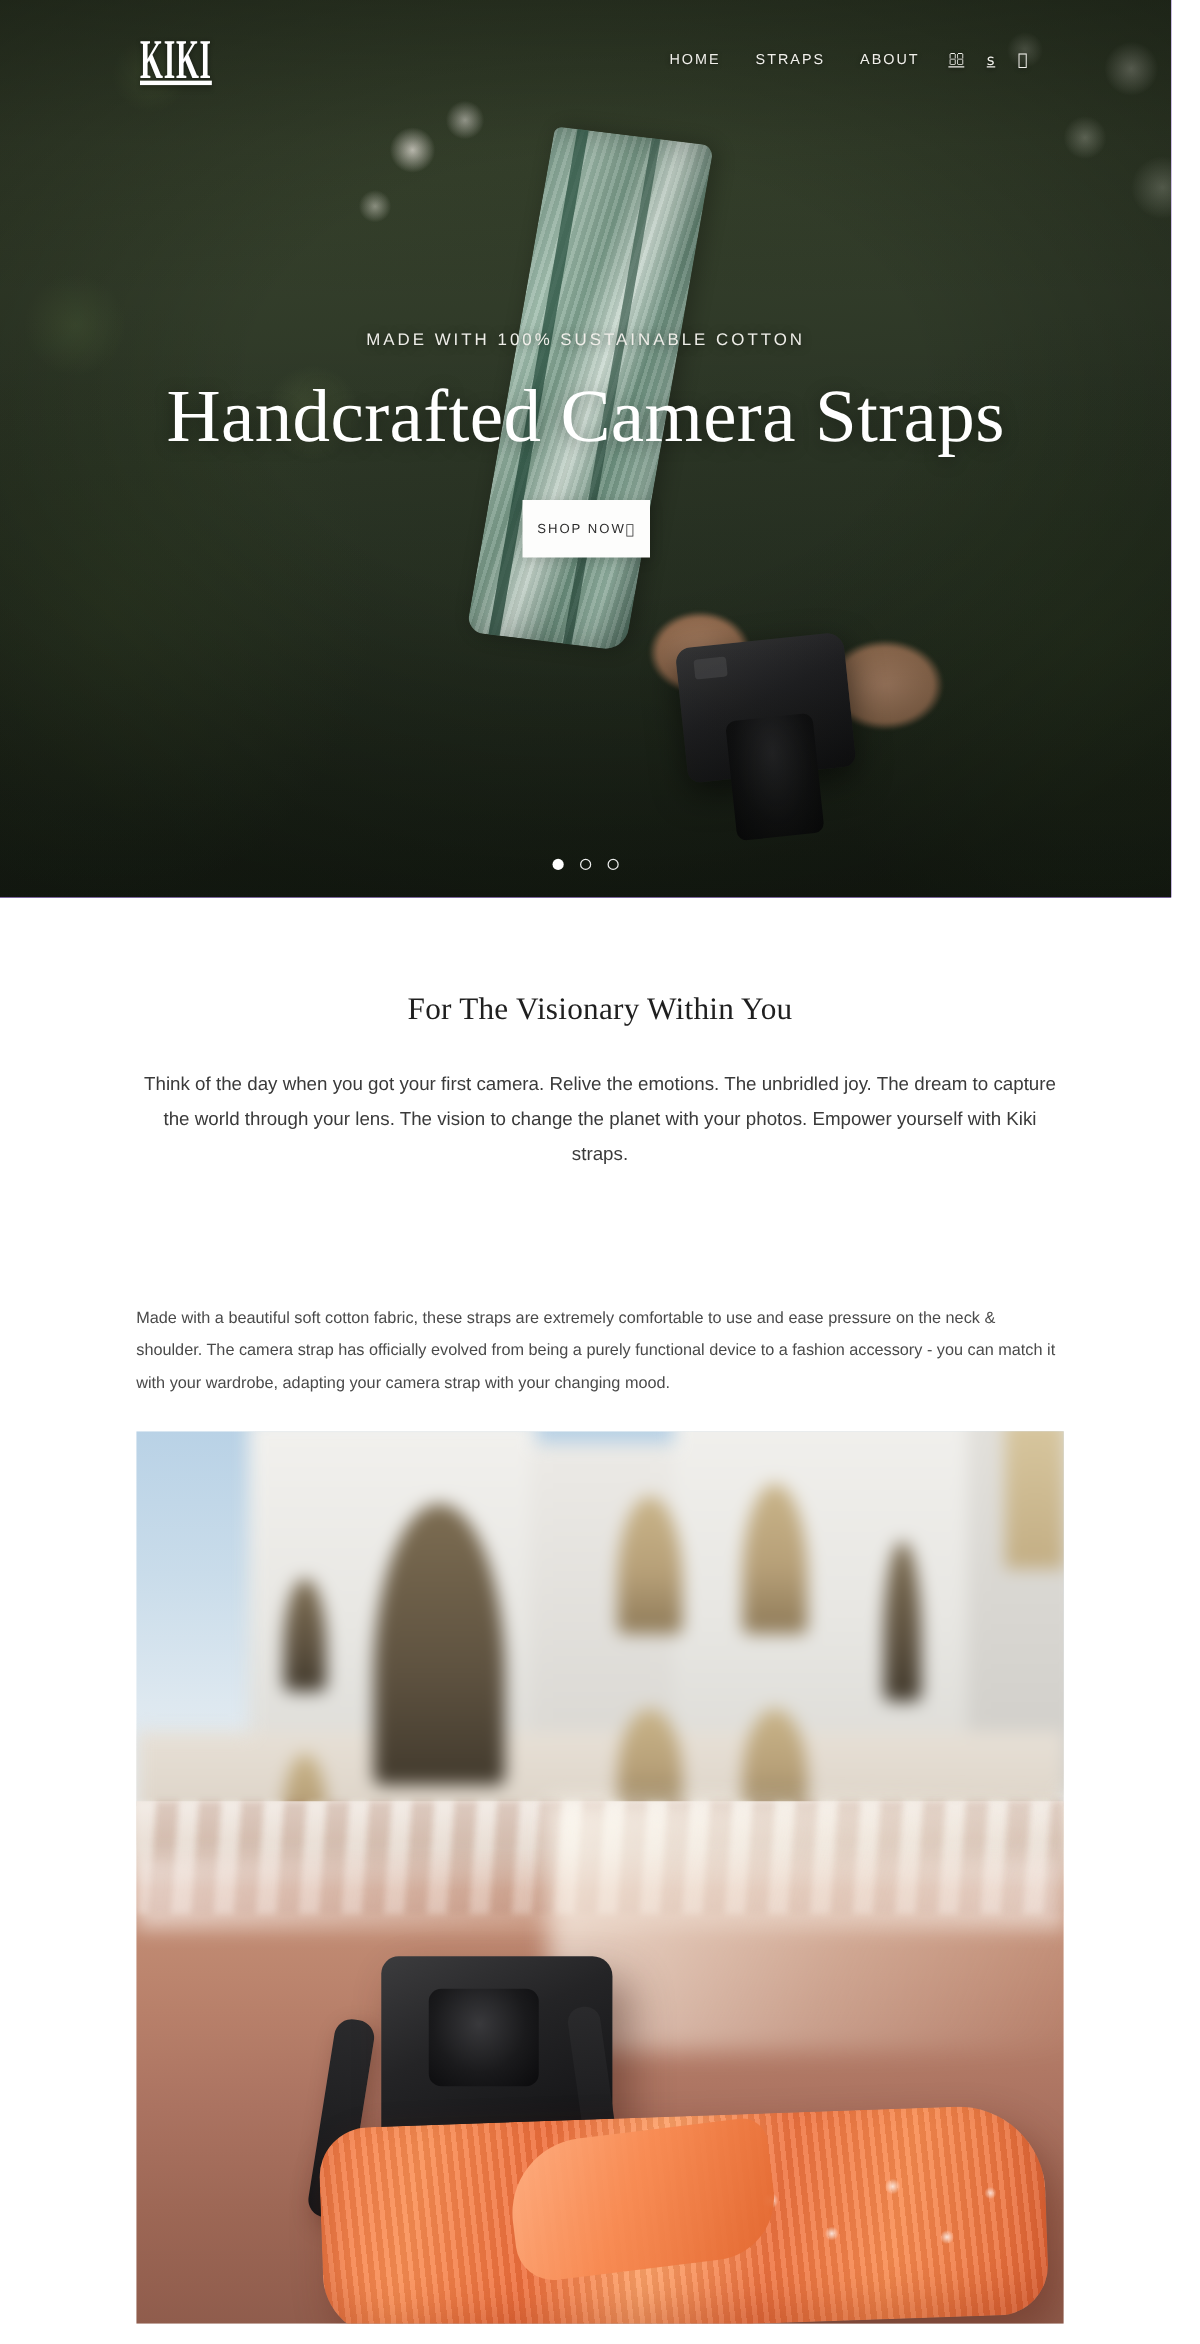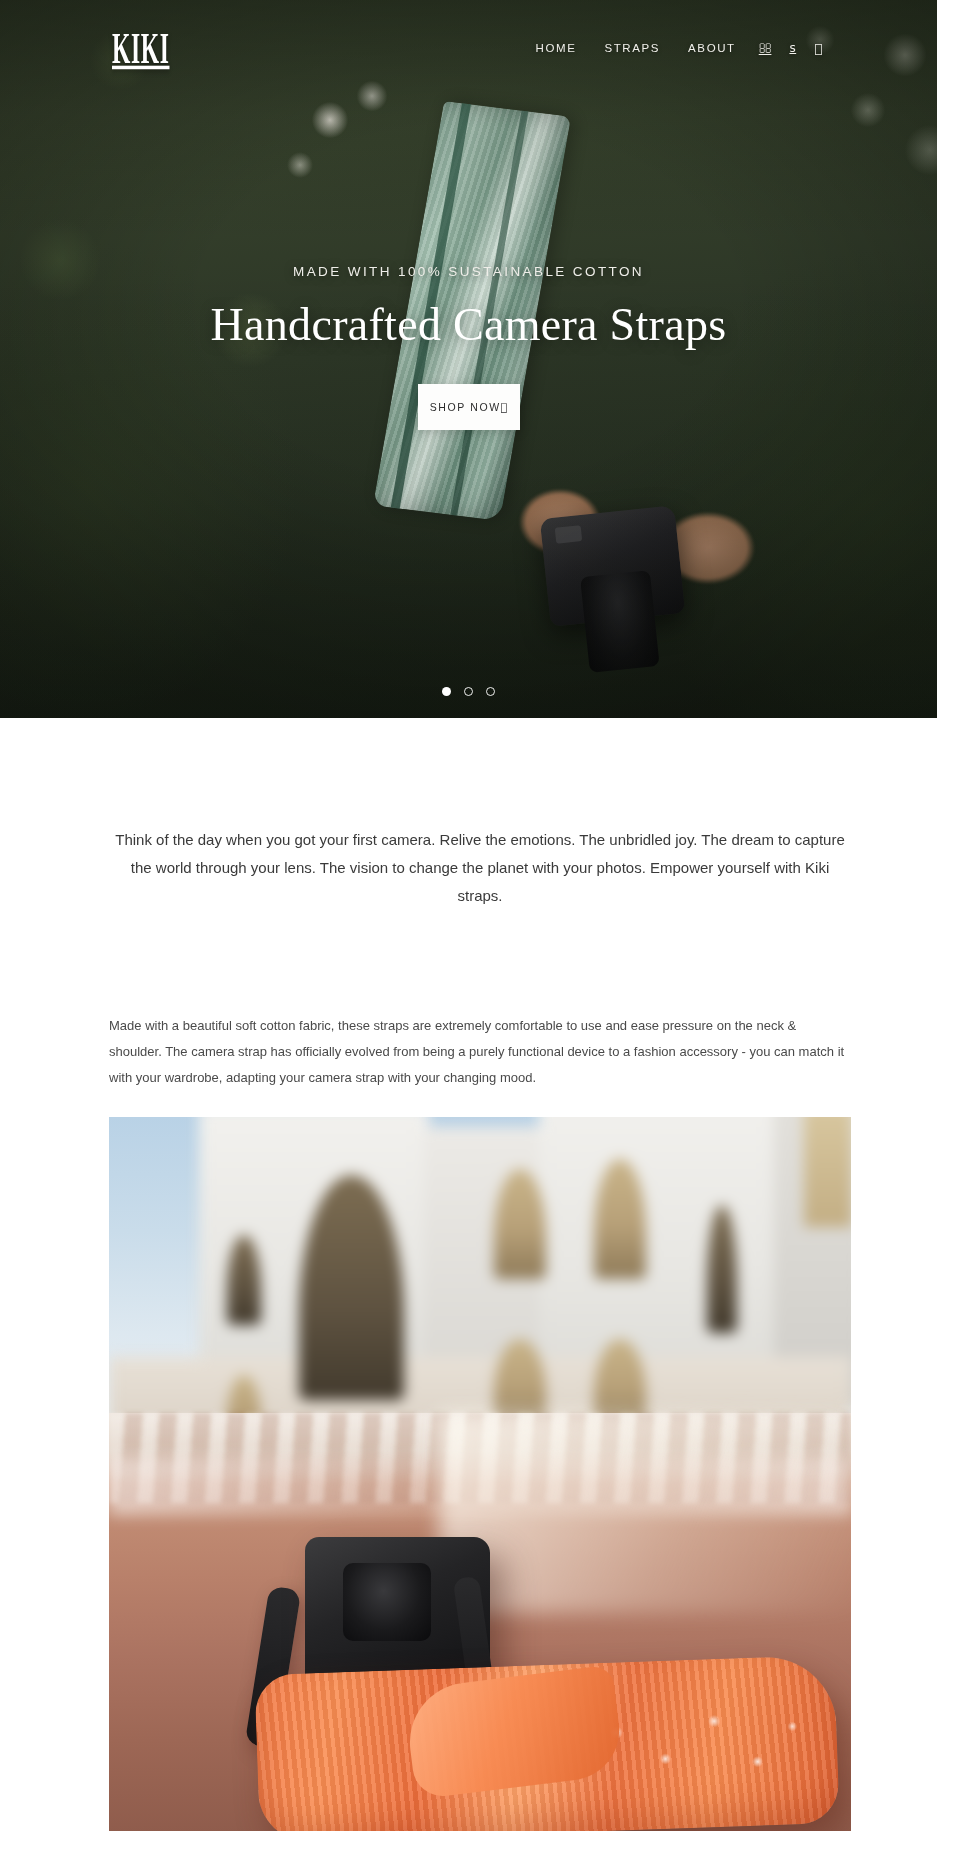--- a/index.html
+++ b/index.html
@@ -165,21 +165,21 @@
   .hero-eyebrow {
     color: #efeee9;
     font-size: 13.5px;
     letter-spacing: 2.4px;
     margin-bottom: 20px;
     text-shadow: 0 1px 8px rgba(0,0,0,.5);
   }
   .hero-title {
     color: #ffffff;
     font-family: "Liberation Serif", serif;
-    font-size: 46px;
+    font-size: 60px;
     font-weight: 400;
     letter-spacing: .3px;
     line-height: 1.15;
     text-shadow: 0 2px 14px rgba(0,0,0,.4);
   }
   .shop-btn {
     display: inline-flex;
     flex-direction: row;
     align-items: center;
     justify-content: center;
@@ -386,20 +386,21 @@
   </div>
 
   <div class="dots">
     <span class="dot active"></span>
     <span class="dot"></span>
     <span class="dot"></span>
   </div>
 </section>
 
 <section class="intro">
+  <h2 class="intro-title">For The Visionary Within You</h2>
   <p class="intro-text">Think of the day when you got your first camera. Relive the emotions. The unbridled joy. The dream to capture the world through your lens. The vision to change the planet with your photos. Empower yourself with Kiki straps.</p>
 </section>
 
 <section class="feature">
   <p class="feature-text">Made with a beautiful soft cotton fabric, these straps are extremely comfortable to use and ease pressure on the neck &amp; shoulder.  The camera strap has officially evolved from being a purely functional device to a fashion accessory - you can match it with your wardrobe, adapting your camera strap with your changing mood.</p>
 </section>
 
 <figure class="photo-wrap">
   <div class="photo-sky"></div>
   <div class="photo-monument">

